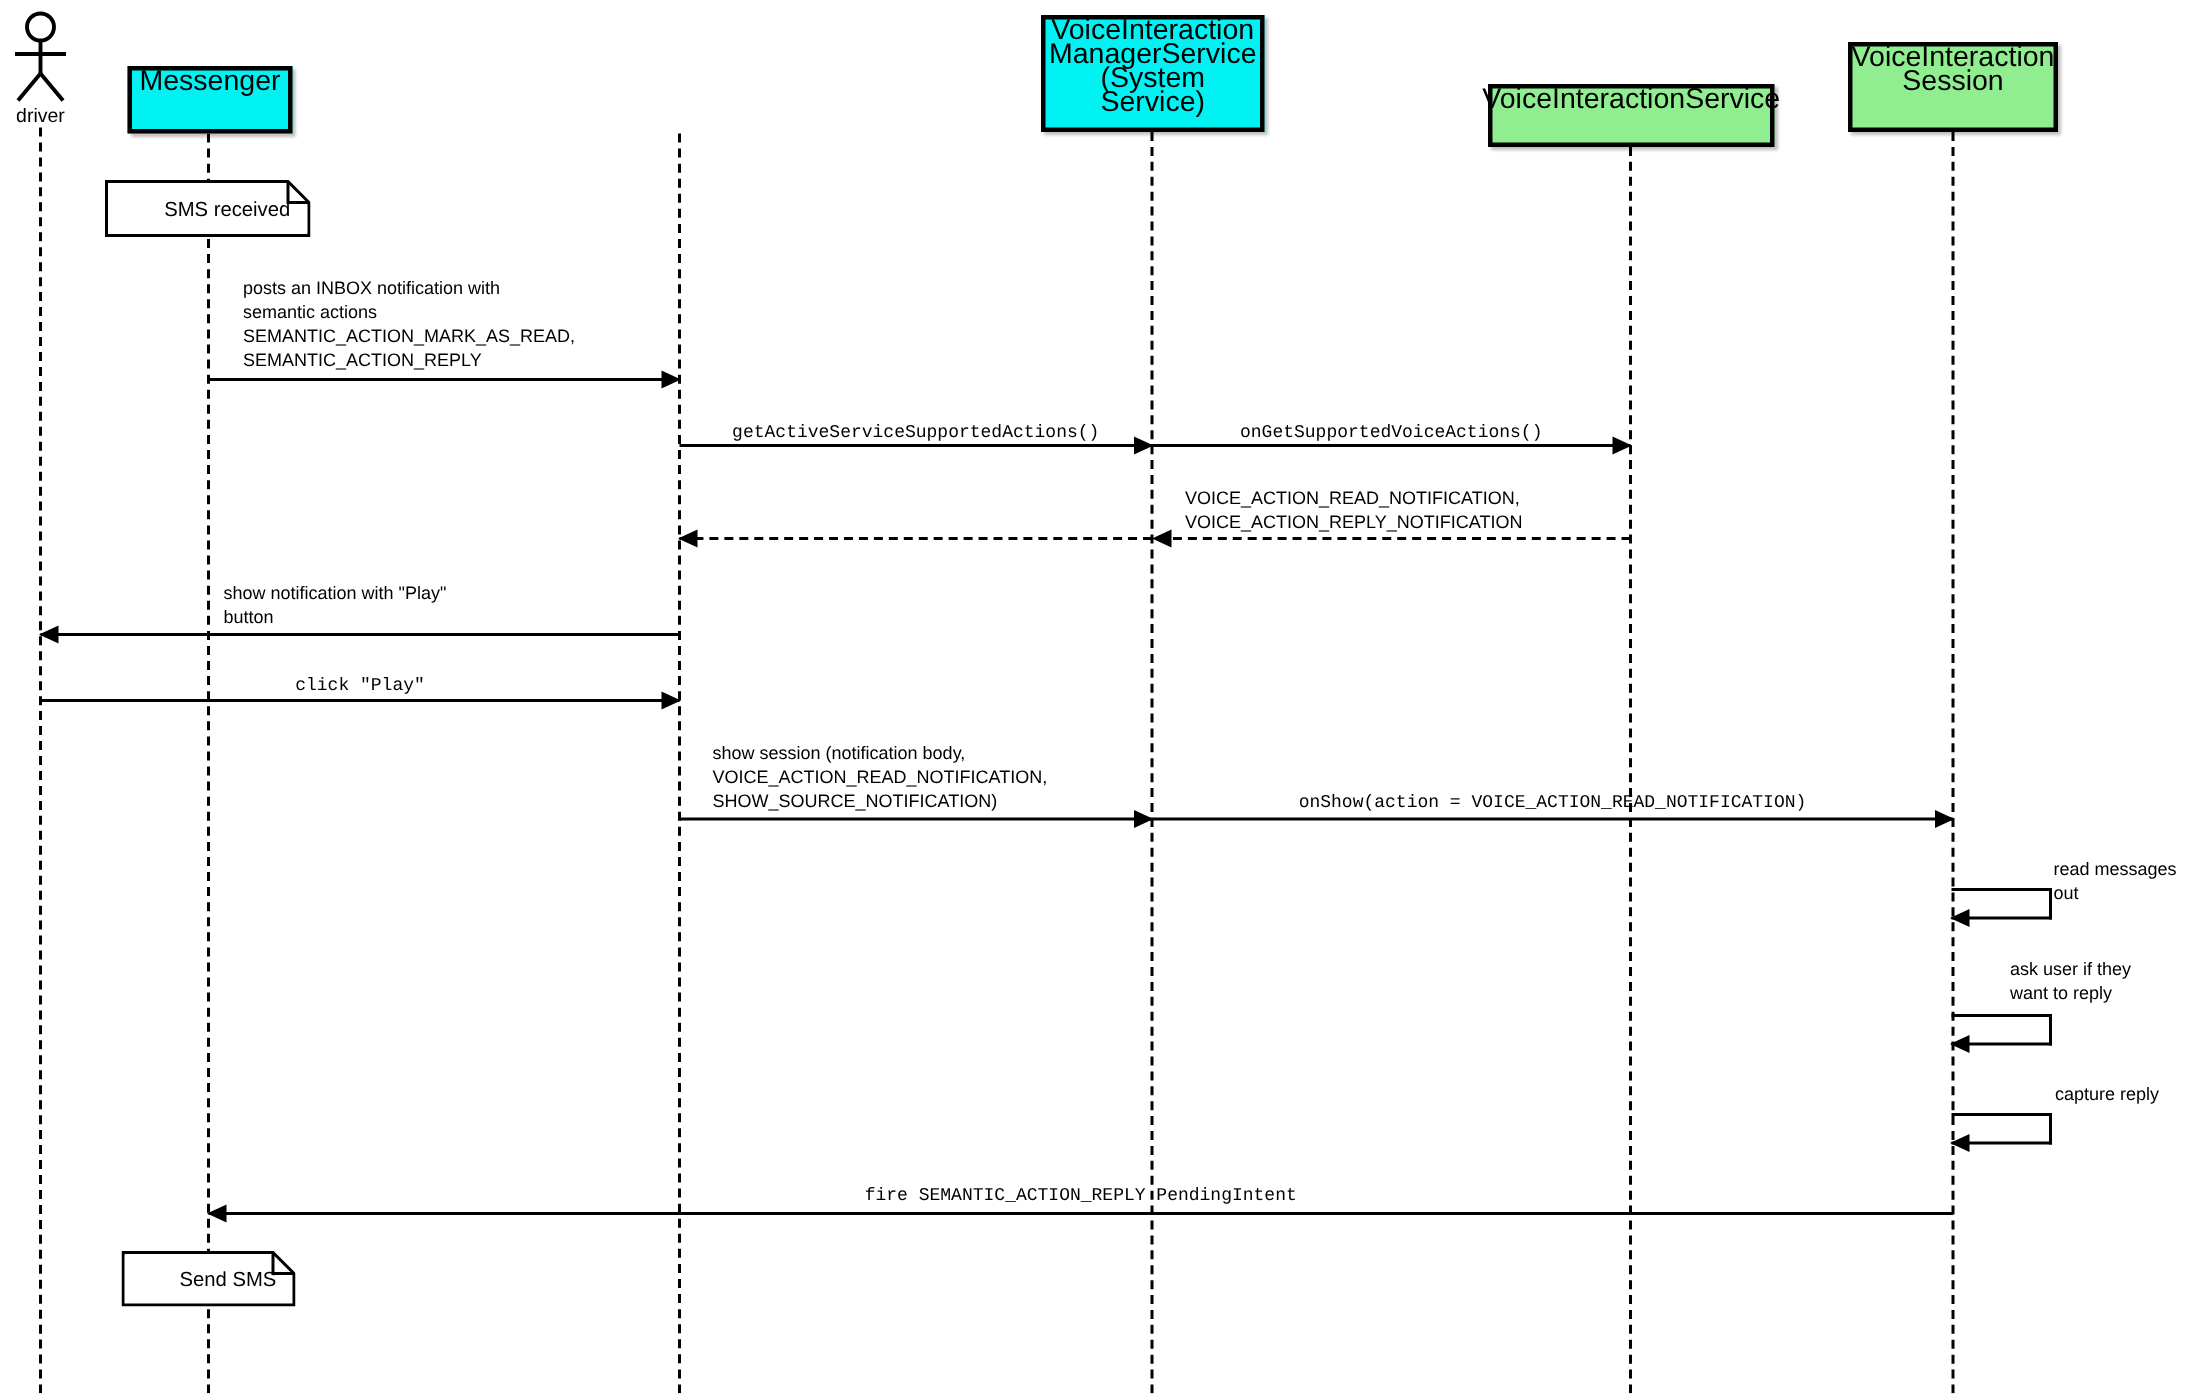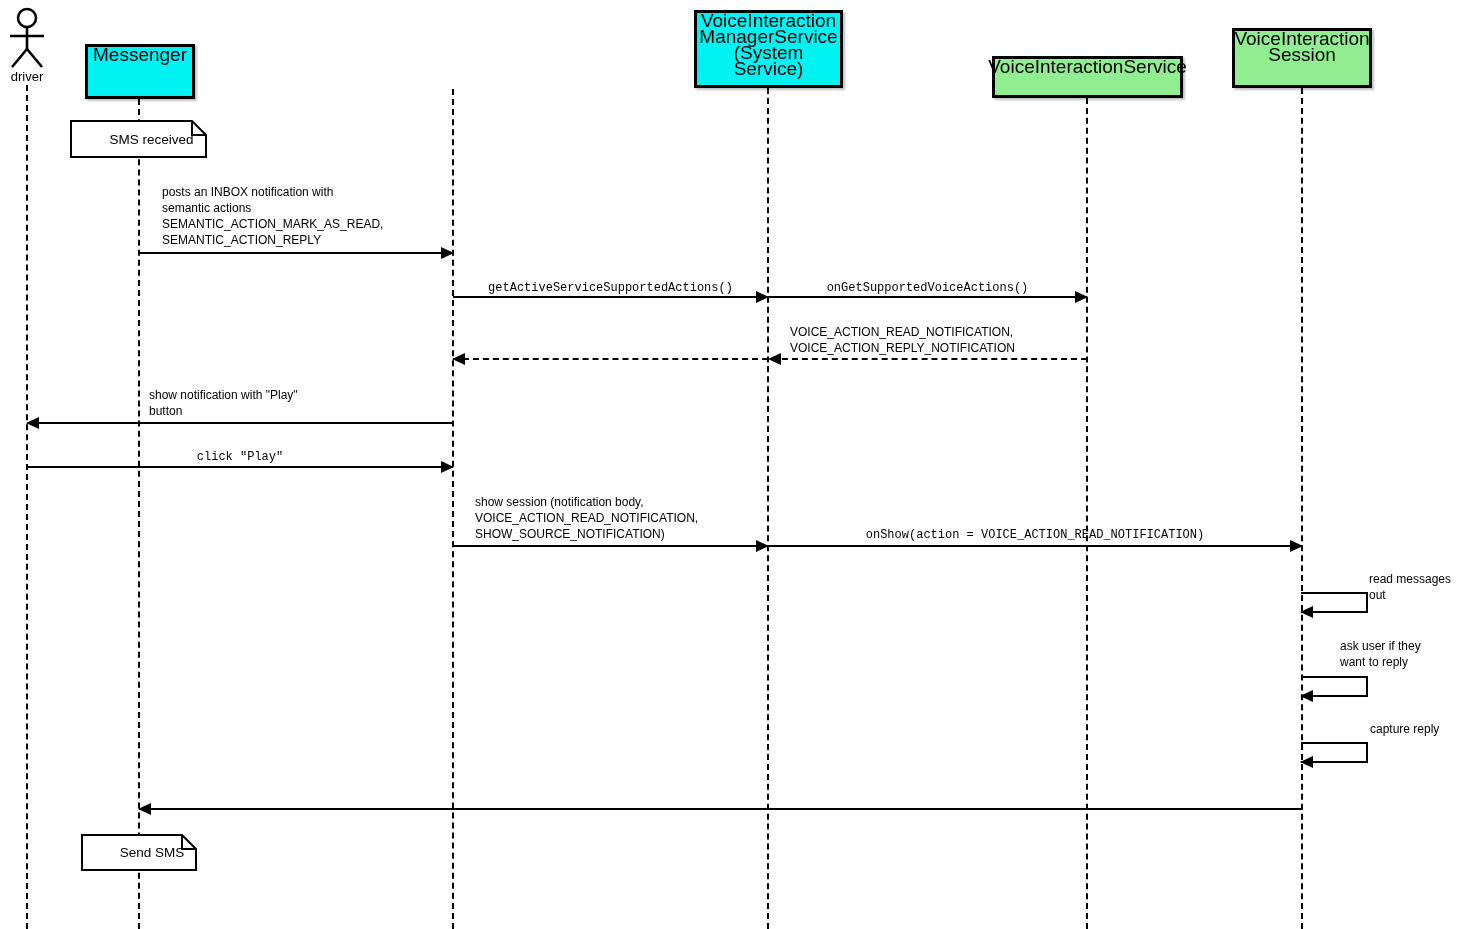--- a/index.html
+++ b/index.html
@@ -60,21 +60,21 @@
         <circle cx="27" cy="11" r="9"></circle>
         <line x1="27" y1="20" x2="27" y2="42"></line>
         <line x1="10" y1="29" x2="44" y2="29"></line>
         <line x1="27" y1="42" x2="12" y2="60"></line>
         <line x1="27" y1="42" x2="42" y2="60"></line>
       </g>
     </svg>
     <div class="actor-label" style="left:0;top:62px;width:54px;">driver</div>
   </div>
 
-  <div class="pbox cyan" style="left:85px;  top:44px; width:110px; height:55px;">
+  <div class="pbox cyan" style="left:85px;  top:44px; width:110px; height:45px;">
     <span>Messenger</span>
   </div>
   <div class="pbox cyan" style="left:694px; top:10px; width:149px; height:78px;">
     <span>VoiceInteraction
 ManagerService
 (System Service)</span>
   </div>
   <div class="pbox green" style="left:992px; top:46px; width:191px; height:42px;margin-top:10px;">
     <span>VoiceInteractionService</span>
   </div>
@@ -140,20 +140,21 @@
 want to reply</div>
   <div class="loop" style="left:1301px;top:676px;width:67px;height:21px;">
     <i class="head left"></i>
   </div>
 
   <div class="msg-label" style="left:1324px;top:721px;margin-left:46px;">capture reply</div>
   <div class="loop" style="left:1301px;top:742px;width:67px;height:21px;">
     <i class="head left"></i>
   </div>
 
+  <div class="msg-label center" style="left:139px;top:789px;width:1163px;">fire SEMANTIC_ACTION_REPLY PendingIntent</div>
   <div class="msg-line" style="left:139px;top:808px;width:1163px;">
     <i class="head left"></i>
   </div>
 
   <div class="note" style="left:70px;top:120px;width:137px;height:38px;">
     <svg width="137" height="38" viewBox="0 0 137 38">
       <polygon points="1,1 122,1 136,15 136,37 1,37" fill="#ffffff" stroke="#000000" stroke-width="2"></polygon>
       <polyline points="122,1 122,15 136,15" fill="none" stroke="#000000" stroke-width="2"></polyline>
     </svg>
     <div class="note-text">SMS received</div>

